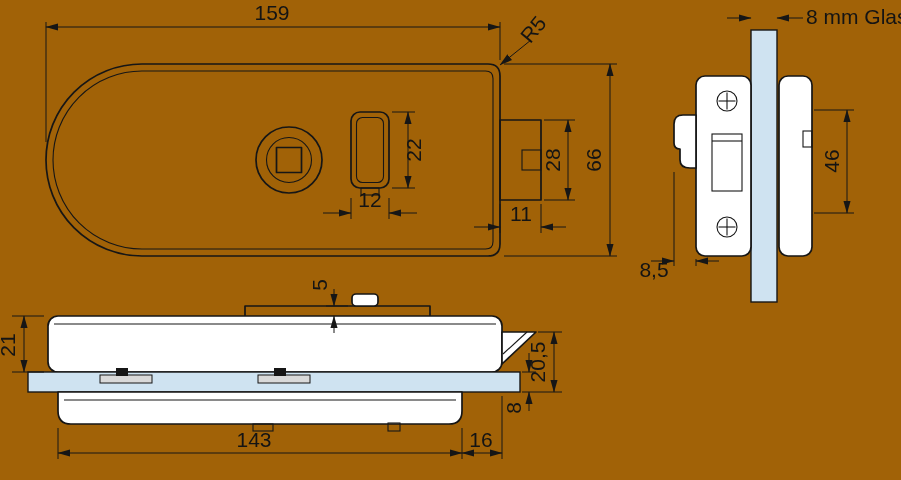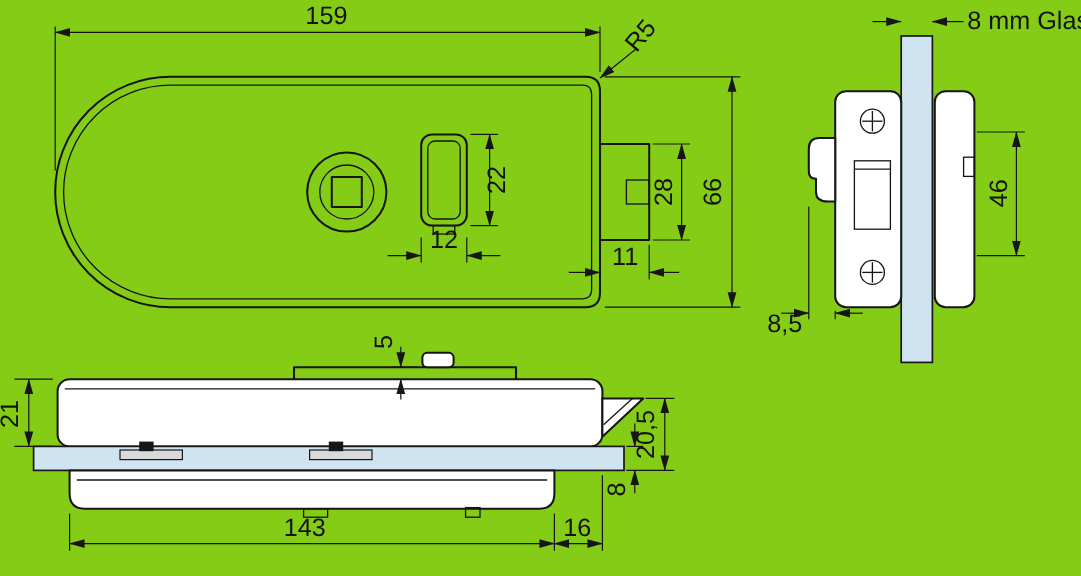--- a/index.html
+++ b/index.html
@@ -1,16 +1,16 @@
 <!DOCTYPE html>
 <html><head>
 <meta charset="utf-8">
 <style>
   html,body { margin:0; padding:0; background:#ffffff; }
-  .canvas { width:901px; height:480px; background:#84cc16; overflow:hidden; }
+  .canvas { width:901px; height:480px; background:#a16207; overflow:hidden; }
   svg { display:block; }
   text { font-family:"Liberation Sans", sans-serif; fill:#141414; }
   text.lbl { font-size:21px; }
   .o  { fill:none;    stroke:#161616; stroke-width:1.7; stroke-linejoin:round; stroke-linecap:round; }
   .of { fill:#ffffff; stroke:#161616; stroke-width:1.7; stroke-linejoin:round; }
   .t  { fill:none;    stroke:#161616; stroke-width:1.1; }
   .d  { fill:none;    stroke:#161616; stroke-width:1; }
   .gl { stroke:#161616; stroke-width:1.4; }
   .pad { stroke:#161616; stroke-width:1; }
   .solid { fill:#161616; stroke:none; }

